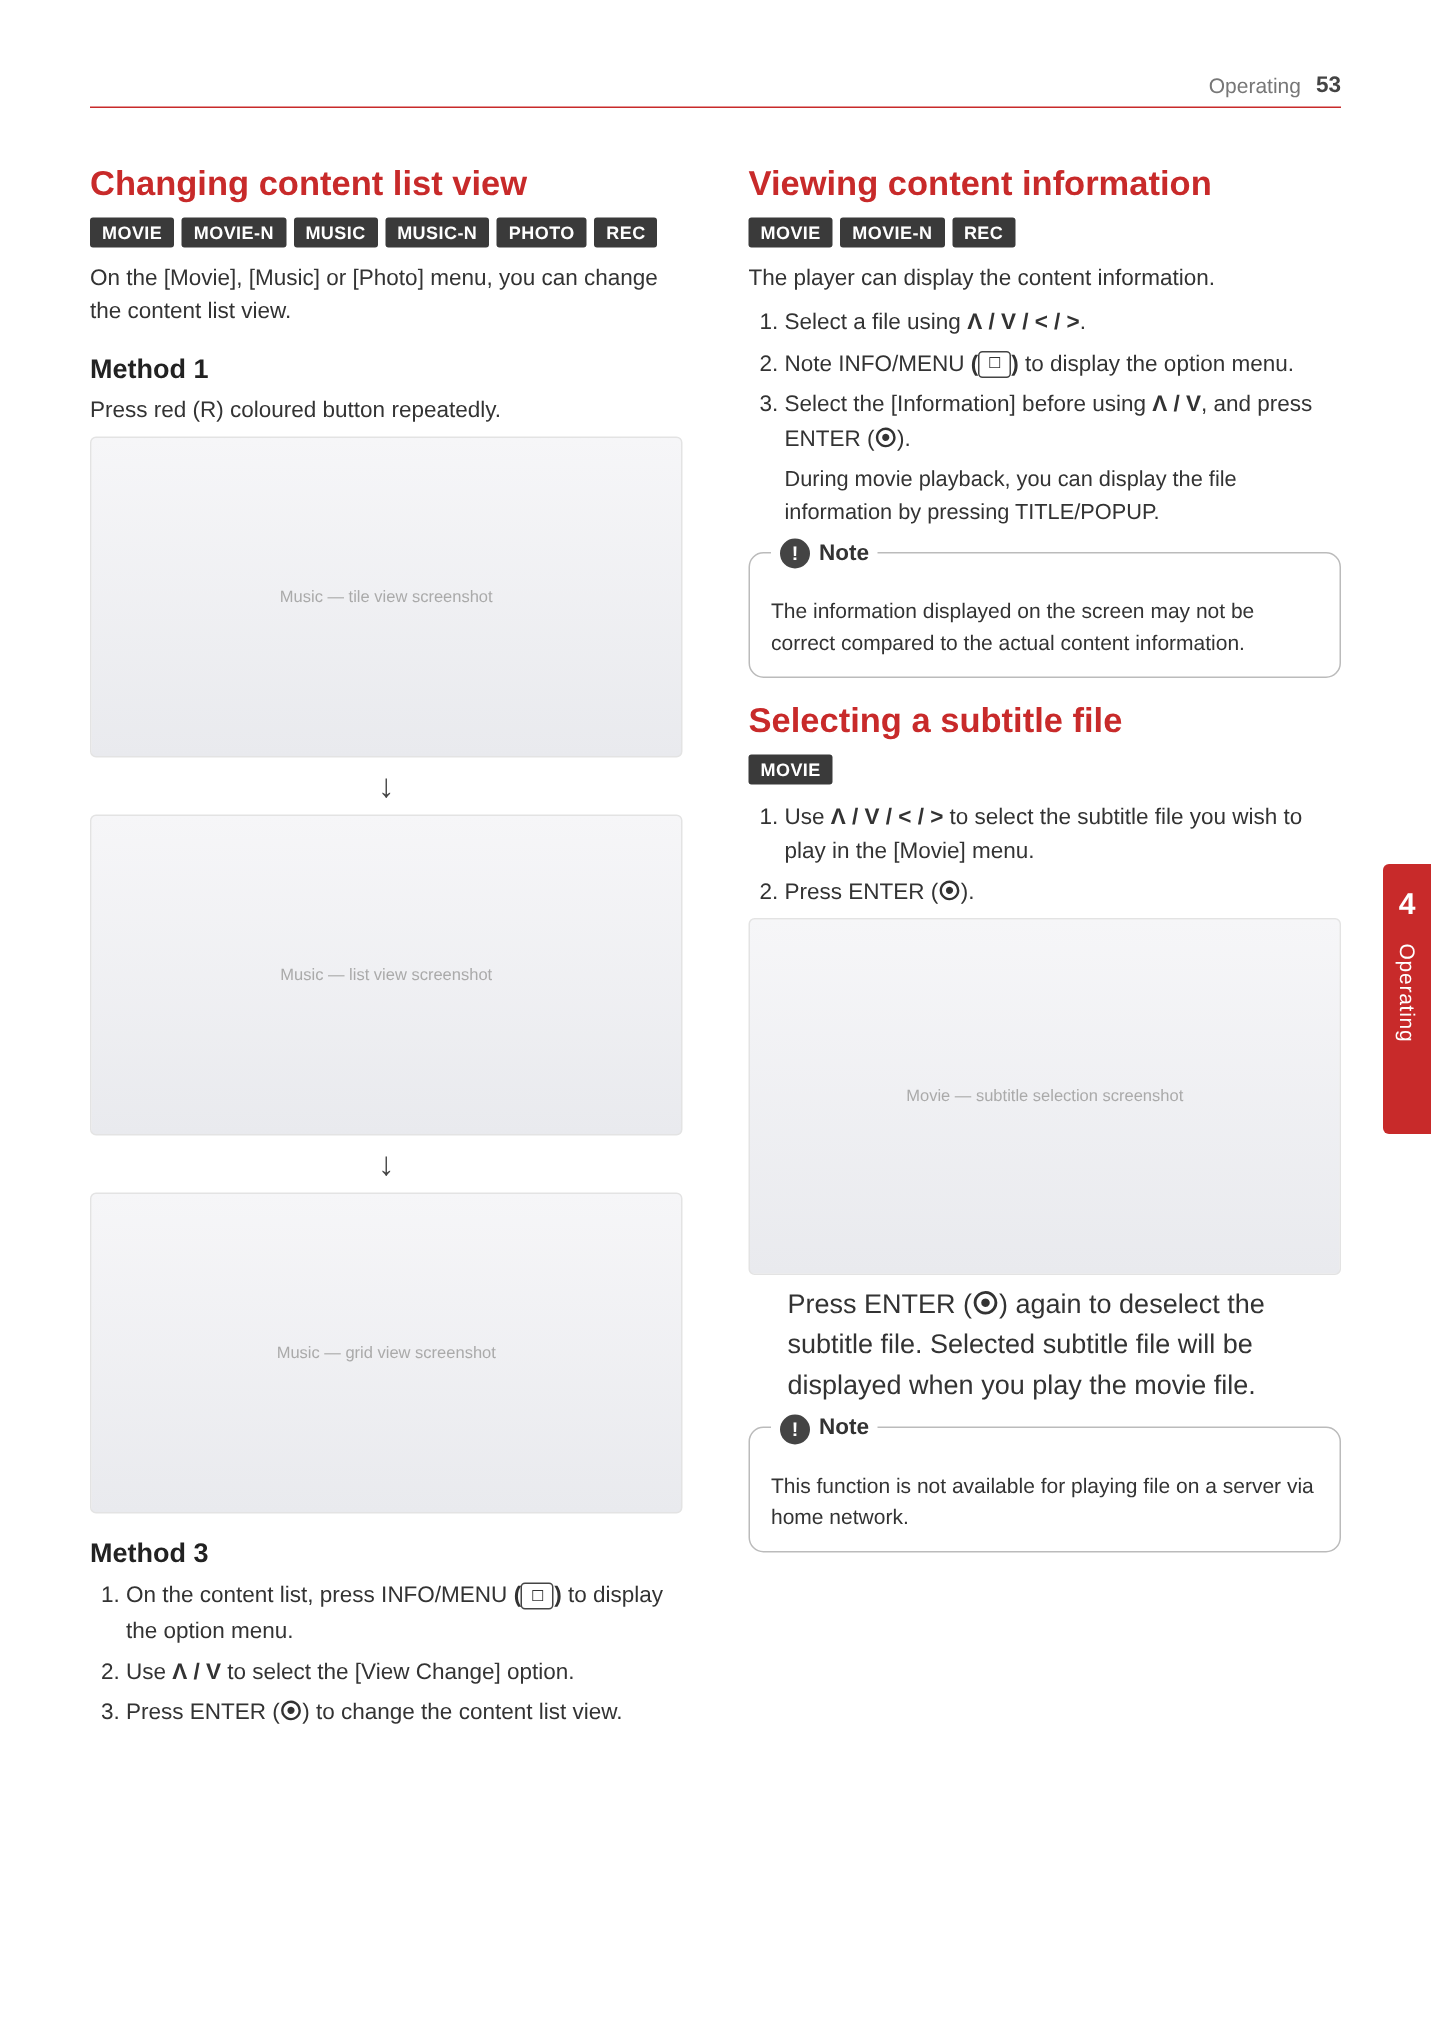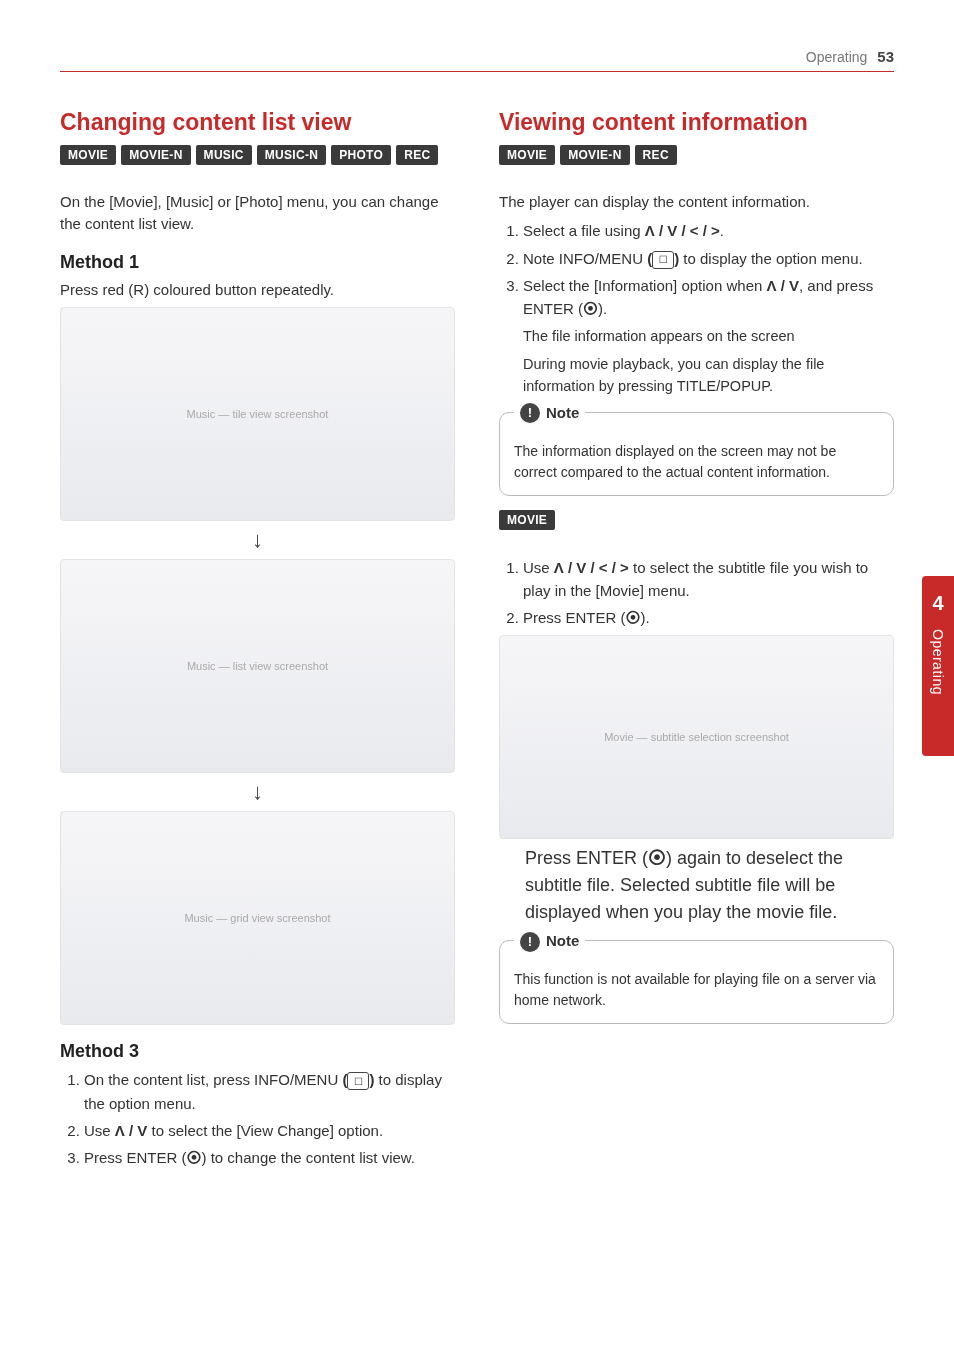--- a/index.html
+++ b/index.html
@@ -35,21 +35,21 @@
 .columns{display:flex;gap:44px;}
 .col{flex:1;min-width:0;}
 h2{
   color:var(--red);font-size:23px;font-weight:600;
   margin:10px 0 8px 0;line-height:1.25;
 }
 h3{color:#222;font-size:18px;font-weight:600;margin:16px 0 6px 0;}
 p{font-size:15px;line-height:1.5;margin:6px 0;}
 ol{padding-left:24px;margin:6px 0;font-size:15px;line-height:1.55;}
 ol li{margin:4px 0;}
-.tags{display:flex;flex-wrap:wrap;gap:5px;margin:4px 0 26px 0;align-items:flex-end;}
+.tags{display:flex;flex-wrap:wrap;gap:5px;margin:4px 0 10px 0;align-items:flex-end;}
 .tag{
   background:var(--tag-bg);color:#fff;font-size:12px;font-weight:700;
   padding:3px 8px;border-radius:2px;letter-spacing:.3px;
 }
 .figure{
   width:100%;height:214px;border:1px solid #e3e3e3;border-radius:4px;
   background:linear-gradient(#f6f6f8,#e9eaee);
   box-sizing:border-box;margin:6px 0;
   display:flex;align-items:center;justify-content:center;
   color:#aaa;font-size:11px;
@@ -153,47 +153,47 @@
       </div>
       <p>The player can display the content information.</p>
       <ol>
         <li>
           <span>Select a file using </span><span class="bullet-inline">Λ / V / &lt; / &gt;</span><span>.</span>
         </li>
         <li>
           <span>Note INFO/MENU </span><span class="bullet-inline">(</span><span class="inline-icon">☐</span><span class="bullet-inline">)</span><span> to display the option menu.</span>
         </li>
         <li>
-          <span>Select the [Information] option when </span><span class="bullet-inline">Λ / V</span><span>, and press ENTER (</span><span class="bullet-inline">⦿</span><span>).</span>
-          <p class="sub">The file information appears on the screen</p>
+          <span>Select the [Information] before using </span><span class="bullet-inline">Λ / V</span><span>, and press ENTER (</span><span class="bullet-inline">⦿</span><span>).</span>
           <p class="sub">During movie playback, you can display the file information by pressing TITLE/POPUP.</p>
         </li>
       </ol>
 
       <div class="notebox">
         <div class="label">
           <span class="bang">!</span>
           <span>Note</span>
         </div>
         <span>The information displayed on the screen may not be correct compared to the actual content information.</span>
       </div>
 
+      <h2>Selecting a subtitle file</h2>
       <div class="tags">
         <span class="tag">MOVIE</span>
       </div>
       <ol>
         <li>
           <span>Use </span><span class="bullet-inline">Λ / V / &lt; / &gt;</span><span> to select the subtitle file you wish to play in the [Movie] menu.</span>
         </li>
         <li>
           <span>Press ENTER (</span><span class="bullet-inline">⦿</span><span>).</span>
         </li>
       </ol>
 
-      <div class="figure" style="height:204px">
+      <div class="figure" style="height:238px">
           <span>Movie — subtitle selection screenshot</span>
         </div>
 
       <p class="sub-indent">
         <span>Press ENTER (</span><span class="bullet-inline">⦿</span><span>) again to deselect the subtitle file. Selected subtitle file will be displayed when you play the movie file.</span>
       </p>
 
       <div class="notebox">
         <div class="label">
           <span class="bang">!</span>

